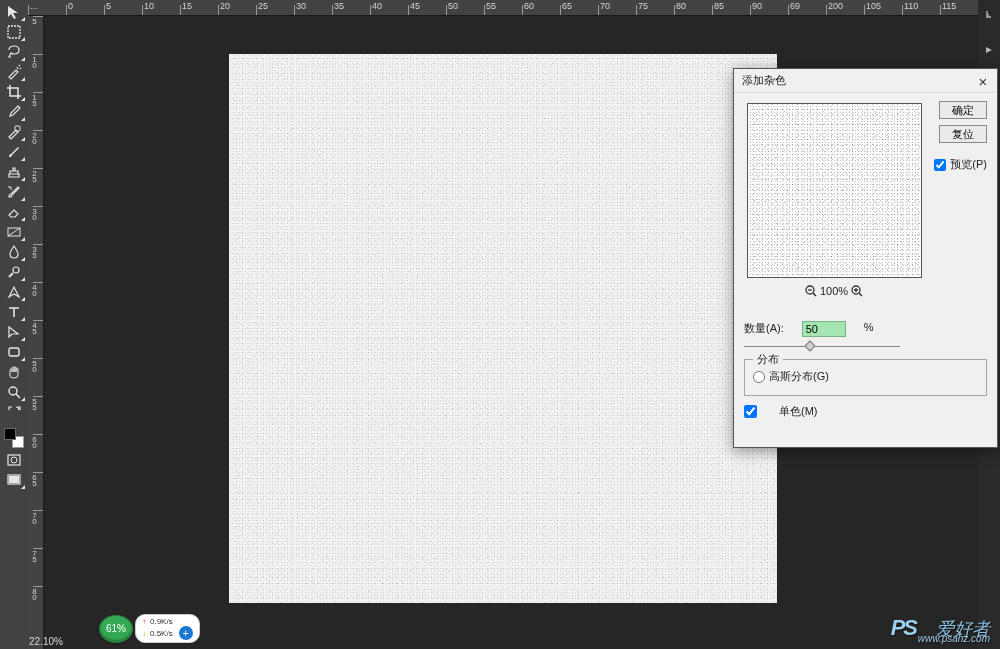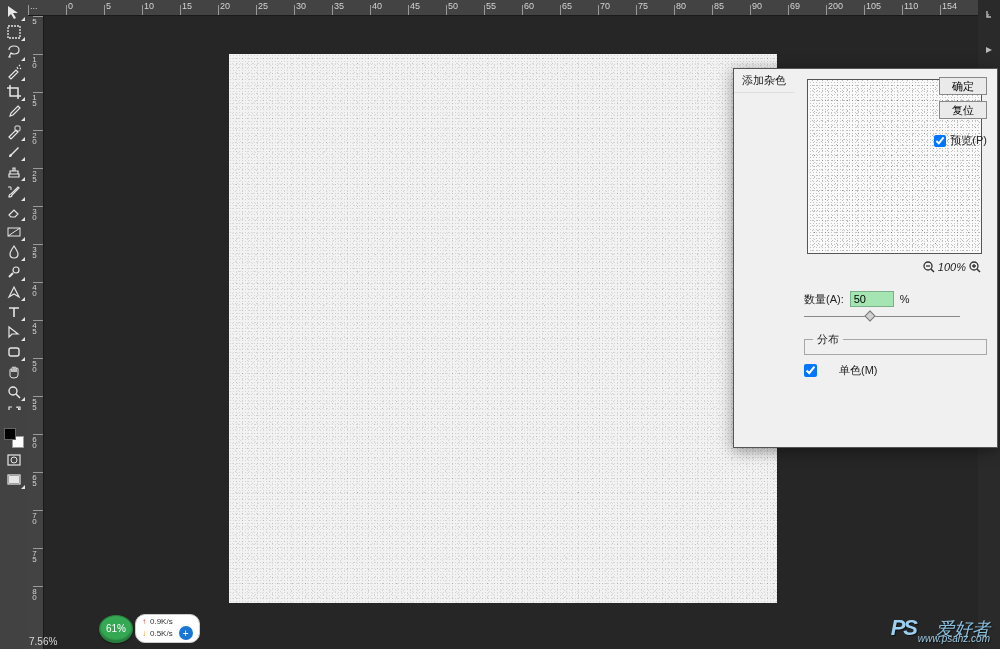--- a/index.html
+++ b/index.html
@@ -41,21 +41,21 @@
         radial-gradient(rgba(0,0,0,0.12) 0.5px, transparent 0.5px);
       background-size: 3px 3px, 5px 5px, 7px 7px, 11px 11px, 13px 13px, 17px 17px;
       background-position: 0 0, 1px 2px, 3px 1px, 2px 4px, 5px 3px, 1px 5px;
     }
 
     
     .rightbar { position: absolute; right: 0; top: 0; width: 22px; height: 100%; background: #2a2a2a; display: flex; flex-direction: column; }
     .rightbar .rb-icon { height: 28px; display: flex; align-items: center; justify-content: center; color: #b9b9b9; cursor: pointer; }
 
     
-    .dialog { position: absolute; left: 733px; top: 68px; width: 265px; height: 380px; background: #f0f0f0; border: 1px solid #555; box-shadow: 0 3px 14px rgba(0,0,0,0.4); display: flex; flex-direction: row; }
+    .dialog { position: absolute; left: 733px; top: 68px; width: 265px; height: 380px; background: #f0f0f0; border: 1px solid #555; box-shadow: 0 3px 14px rgba(0,0,0,0.4); display: flex; flex-direction: column; }
     .dlg-title { height: 24px; background: #f0f0f0; display: flex; align-items: center; padding: 0 8px; font-size: 11px; border-bottom: 1px solid #ddd; color: #222; }
     .dlg-close { position: absolute; right: 6px; top: 4px; width: 16px; height: 16px; display: flex; align-items: center; justify-content: center; font-size: 15px; color: #333; cursor: pointer; }
     .dlg-body { flex: 1; padding: 8px 10px; font-size: 11px; color: #222; position: relative; }
     .dlg-buttons { position: absolute; right: 10px; top: 8px; display: flex; flex-direction: column; gap: 6px; align-items: flex-end; }
     .dlg-btn { width: 48px; height: 18px; background: #eaeaea; border: 1px solid #888; font-size: 11px; cursor: pointer; line-height: 14px; text-align: center; }
     .dlg-check { display: flex; align-items: center; gap: 4px; font-size: 11px; }
     .dlg-check input { width: 12px; height: 12px; }
     .preview-box {
       width: 175px; height: 175px; border: 1px solid #555;
       background-color: #fafafa;
@@ -63,30 +63,30 @@
         radial-gradient(rgba(0,0,0,0.28) 0.5px, transparent 0.5px),
         radial-gradient(rgba(0,0,0,0.22) 0.5px, transparent 0.5px),
         radial-gradient(rgba(0,0,0,0.26) 0.5px, transparent 0.5px),
         radial-gradient(rgba(0,0,0,0.22) 0.5px, transparent 0.5px),
         radial-gradient(rgba(0,0,0,0.26) 0.5px, transparent 0.5px),
         radial-gradient(rgba(0,0,0,0.22) 0.5px, transparent 0.5px);
       background-size: 2px 2px, 3px 3px, 5px 5px, 7px 7px, 11px 11px, 13px 13px;
       background-position: 0 0, 1px 1px, 2px 3px, 3px 2px, 1px 4px, 4px 1px;
       margin: 2px 0 6px 3px;
     }
-    .zoom-row { display: flex; align-items: center; justify-content: flex-end; width: 180px; margin: 2px 0 0 0; font-style: italic; }
+    .zoom-row { display: flex; align-items: center; justify-content: center; width: 180px; margin: 2px 0 0 0; }
     .zoom-btn { width: 18px; height: 14px; cursor: pointer; display: inline-flex; align-items: center; justify-content: center; }
     .zoom-btn svg { width: 14px; height: 14px; fill: #333; }
     .zoom-val { font-size: 11px; }
-    .amount-row { margin-top: 17px; display: flex; align-items: center; gap: 6px; }
+    .amount-row { margin-top: 23px; display: flex; align-items: flex-start; gap: 18px; }
     .amount-row input { width: 44px; height: 16px; font-size: 11px; background: #a4e5b2; border: 1px solid #7ab18a; padding: 0 3px; }
     .slider { position: relative; width: 156px; height: 12px; margin: 4px 0 4px 0; }
     .slider::before { content: ''; position: absolute; left: 0; right: 0; top: 5px; height: 1px; background: #888; }
     .slider-thumb { position: absolute; top: 1px; width: 8px; height: 8px; background: #d1d1d1; border: 1px solid #777; transform: rotate(45deg); }
-    .fieldset { border: 1px solid #a7a7a7; margin-top: 16px; padding: 6px 12px 8px 8px; position: relative; }
+    .fieldset { border: 1px solid #a7a7a7; margin-top: 6px; padding: 6px 12px 8px 8px; position: relative; }
     .fieldset .legend { position: absolute; top: -8px; left: 8px; background: #f0f0f0; padding: 0 4px; font-size: 11px; }
     .radio-row { display: flex; align-items: center; gap: 4px; font-size: 11px; margin: 3px 0; }
     .radio-row input { width: 12px; height: 12px; }
     .mono-row { display: flex; align-items: center; gap: 22px; margin-top: 8px; font-size: 11px; }
 
     
     .badge-area { position: absolute; left: 99px; bottom: 6px; display: flex; align-items: center; gap: 2px; }
     .speed-badge { width: 34px; height: 28px; background: #34a853; border-radius: 50%; display: flex; align-items: center; justify-content: center; color: #fff; font-size: 10px; box-shadow: inset 0 -2px 2px rgba(0,0,0,0.3), 0 1px 2px rgba(0,0,0,0.4); border: 1px solid #2b7f3f; }
     .net-box { background: #fff; border-radius: 10px; padding: 2px 6px; display: flex; flex-direction: column; font-size: 8px; color: #333; border: 1px solid #ccc; line-height: 9px; }
     .net-row { display: flex; gap: 4px; align-items: center; }
@@ -305,21 +305,21 @@
       <div class="ruler-h-tick">
         <span>200</span>
       </div>
       <div class="ruler-h-tick">
         <span>105</span>
       </div>
       <div class="ruler-h-tick">
         <span>110</span>
       </div>
       <div class="ruler-h-tick">
-        <span>154</span>
+        <span>115</span>
       </div>
     </div>
 </div>
 <div class="ruler-v">
   <div class="ruler-v-inner" id="ruler-v-inner">
       <div class="ruler-v-tick">
         <span>5</span>
       </div>
       <div class="ruler-v-tick">
         <span>10</span>
@@ -425,20 +425,24 @@
       <span>数量(A):</span>
       <input type="text" value="50" style="">
       <span>%</span>
     </div>
     <div class="slider">
       <div class="slider-thumb" style="left:62px"></div>
     </div>
 
     <div class="fieldset">
       <span class="legend">分布</span>
+      <label class="radio-row">
+        <input type="radio" name="dist" style="">
+        <span>高斯分布(G)</span>
+      </label>
     </div>
 
     <label class="mono-row">
       <input type="checkbox" checked="" style="">
       <span>单色(M)</span>
     </label>
   </div>
 </div>
 
 <div class="badge-area">
@@ -448,19 +452,19 @@
         <span class="up-arr">↑</span>
         <span>0.9K/s</span>
       </div>
     <div class="net-row">
         <span class="dn-arr">↓</span>
         <span>0.5K/s</span>
         <span class="plus-circle">+</span>
       </div>
   </div>
 </div>
-<div class="status-zoom">7.56%</div>
+<div class="status-zoom">22.10%</div>
 
 <div class="watermark">
   <span class="ps1">PS</span>
   <span class="zh">爱好者</span>
   <span class="url">www.psahz.com</span>
 </div>
 
 </body></html>

